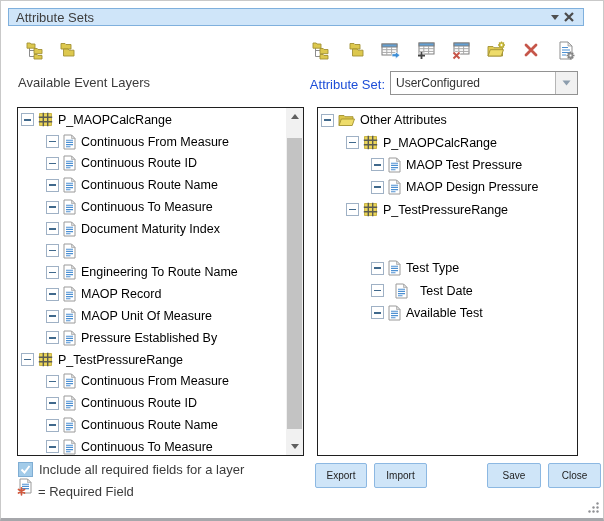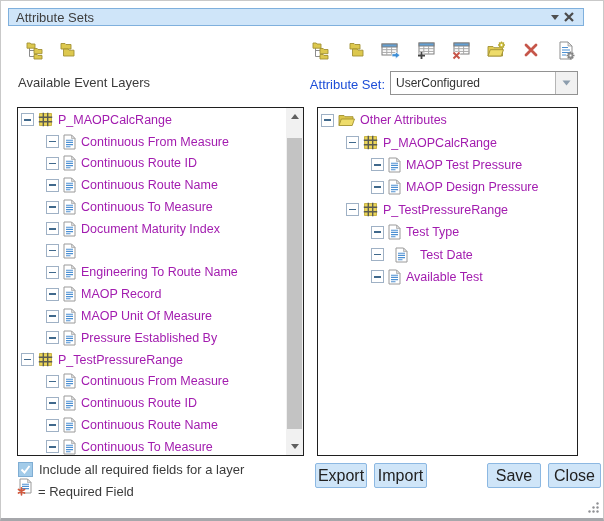--- a/index.html
+++ b/index.html
@@ -37,42 +37,42 @@
   .tree{position:absolute;top:1px;left:0;right:0;}
   .panel-left .tree{right:17px;}
   .tree-row{display:flex;align-items:center;height:21.8px;white-space:nowrap;overflow:hidden;}
   .panel-right .tree-row{height:22.4px;}
   .expander{
     width:13px;height:13px;box-sizing:border-box;flex:none;margin-right:4px;
     background:#fff;border:1px solid #9fb1c5;position:relative;
   }
   .expander::after{content:"";position:absolute;left:2px;right:2px;top:4.6px;height:1.6px;background:#40698c;}
   .tree-icon{flex:none;margin-right:5px;display:flex;}
-  .tree-label{font-size:12.5px;color:#a21caf;}
+  .tree-label{font-size:12.5px;color:#000000;}
   
   .scrollbar{position:absolute;top:0;right:0;bottom:0;width:17px;background:#f1f1f1;}
   .scroll-btn{position:absolute;left:0;width:17px;height:17px;background:#f1f1f1;display:flex;align-items:center;justify-content:center;}
   .scroll-up{top:0;}.scroll-down{bottom:0;}
   .tri-up{width:0;height:0;border-left:4px solid transparent;border-right:4px solid transparent;border-bottom:5px solid #5f5f5f;}
   .tri-dn{width:0;height:0;border-left:4px solid transparent;border-right:4px solid transparent;border-top:5px solid #5f5f5f;}
   .scroll-thumb{position:absolute;left:1px;width:15px;top:30px;height:291px;background:#c3c3c3;}
   
   .checkbox{
     position:absolute;left:17px;top:461px;width:15px;height:15px;box-sizing:border-box;
     background:#fff;border:1px solid #9fb1c5;display:flex;align-items:center;justify-content:center;
   }
   .checkbox.checked{background:#a2cbe9;border-color:#7fadd3;}
   .checkbox svg{display:none;}
   .checkbox.checked svg{display:block;}
   .chk-label{position:absolute;left:38px;top:461px;font-size:13px;color:#3b3b3b;}
   .legend-icon{position:absolute;left:16px;top:477px;display:flex;}
   .legend-label{position:absolute;left:37px;top:483px;font-size:13px;color:#3b3b3b;}
   .btn{
     position:absolute;top:462px;height:25px;box-sizing:border-box;border-radius:2px;
-    background:#cfe5f8;border:1px solid #8cb8e2;font-size:16px;color:#222;
+    background:#cfe5f8;border:1px solid #8cb8e2;font-size:10px;color:#222;
     display:flex;align-items:center;justify-content:center;cursor:default;
   }
   #btn-export{left:314px;width:52px;}
   #btn-import{left:373px;width:53px;}
   #btn-save{left:486px;width:54px;}
   #btn-close{left:547px;width:53px;}
   .resize-grip{position:absolute;right:3px;bottom:4px;display:flex;}
 </style>
 </head>
 <body>
@@ -494,21 +494,21 @@
           <span class="tree-icon">
             <svg width="15" height="15" viewBox="0 0 15 15">
               <rect x="1.6" y="1.6" width="11.8" height="11.8" fill="#ecd75a" stroke="#c2ab35" stroke-width="0.9"></rect>
               <g stroke="#5c5c50" stroke-width="1.4">
                 <path d="M5.3 0.8v13.4M9.7 0.8v13.4M0.8 5.3h13.4M0.8 9.7h13.4"></path>
               </g>
             </svg>
           </span>
           <span class="tree-label">P_TestPressureRange</span>
         </div>
-        <div class="tree-row" style="padding-left: 53px;">
+        <div class="tree-row" style="padding-left: 53px; margin-top: 36px;">
           <span class="expander"></span>
           <span class="tree-icon">
             <svg width="13" height="16" viewBox="0 0 13 16">
               <path d="M1 1h7.5L12 4.5V15H1z" fill="#fff" stroke="#9a9a9a"></path>
               <path d="M8.5 1L12 4.5H8.5z" fill="#dcdcdc" stroke="#9a9a9a" stroke-width="0.6"></path>
               <g stroke="#4d90d2" stroke-width="1.1">
                 <path d="M3 6.2h7M3 8.4h7M3 10.6h7M3 12.8h4.5"></path>
               </g>
             </svg>
           </span>

